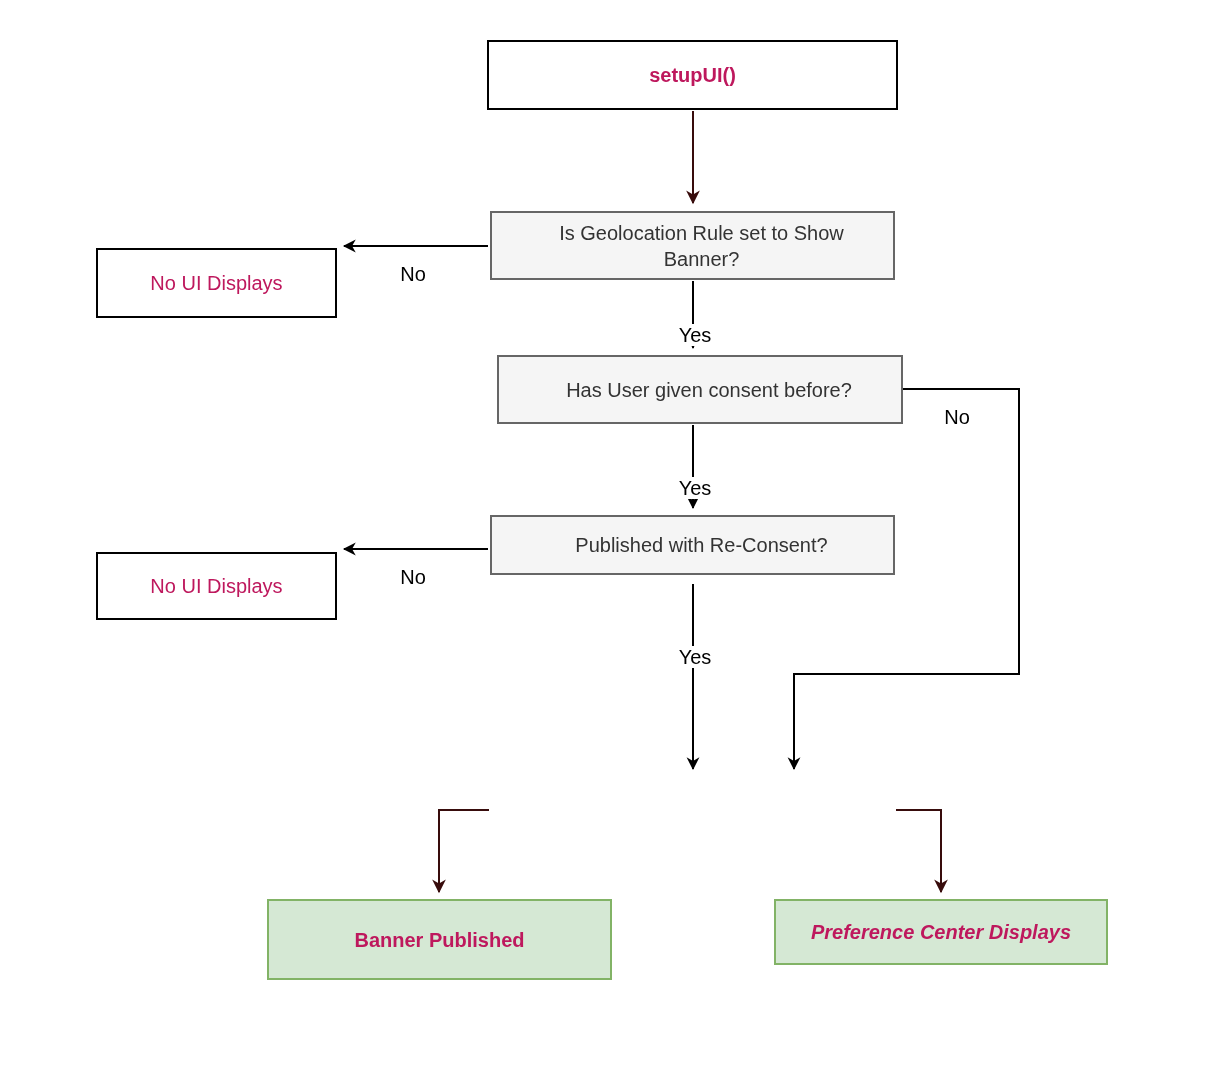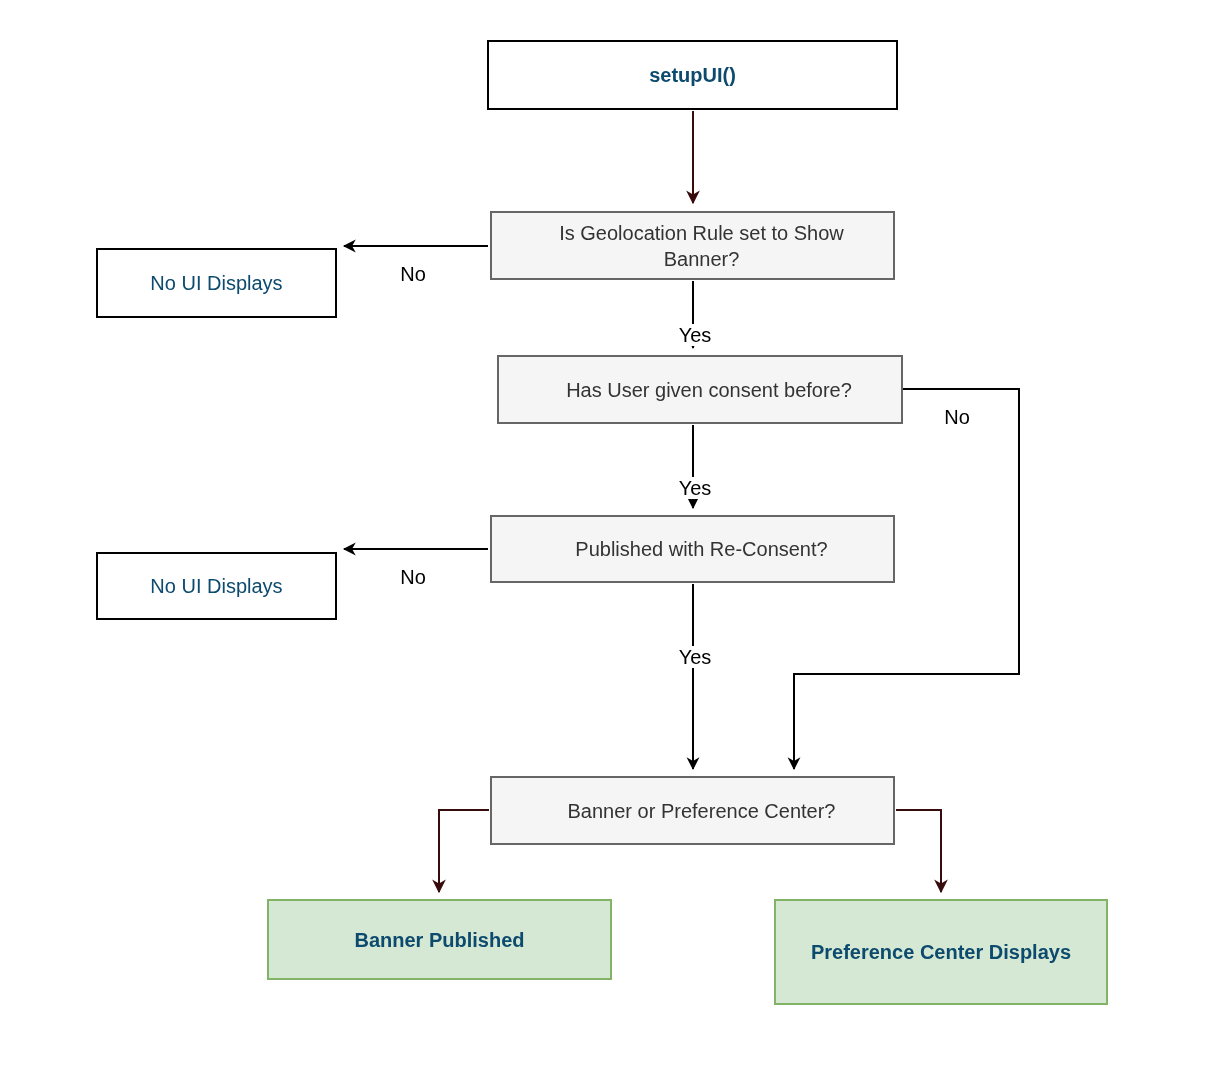--- a/index.html
+++ b/index.html
@@ -30,21 +30,21 @@
   .node {
     position: absolute;
     box-sizing: border-box;
     display: flex;
     align-items: center;
     justify-content: center;
     text-align: center;
     font-size: 20px;
     line-height: 1.3;
     padding: 4px 10px;
-    color: #0c4a6e;
+    color: #be185d;
   }
   .node-question {
     background: var(--question-fill, #f5f5f5);
     border: 2px solid var(--question-border, #666666);
     color: var(--question-text, #333333);
     padding-left: 28px;
   }
   .node-terminal {
     background: var(--terminal-fill, #ffffff);
     border: 2px solid var(--terminal-border, #000000);
@@ -72,24 +72,24 @@
     white-space: nowrap;
     margin-top: 28px;
   }
 
   
   #n-setup        { left: 487px; top: 40px;  width: 411px; height: 70px; }
   #n-georule      { left: 490px; top: 211px; width: 405px; height: 69px; }
   #n-noui1        { left: 96px;  top: 211px; width: 241px; height: 70px; }
   #n-consent      { left: 497px; top: 355px; width: 406px; height: 69px; }
   #n-noui2        { left: 96px;  top: 515px; width: 241px; height: 68px; }
-  #n-reconsent    { left: 490px; top: 515px; width: 405px; height: 68px; }
+  #n-reconsent    { left: 490px; top: 515px; width: 405px; height: 60px; }
   #n-bannerorpc   { left: 490px; top: 776px; width: 405px; height: 69px; }
   #n-bannerdisp   { left: 267px; top: 899px; width: 345px; height: 81px; }
-  #n-pcdisp       { left: 774px; top: 899px; width: 334px; height: 106px; }
+  #n-pcdisp       { left: 774px; top: 899px; width: 334px; height: 66px; font-style: italic; }
 
   
   #el-geo-no       { left: 413px; top: 246px; }
   #el-geo-yes      { left: 695px; top: 307px; }
   #el-consent-no   { left: 957px; top: 389px; }
   #el-consent-yes  { left: 695px; top: 460px; }
   #el-reconsent-no { left: 413px; top: 549px; }
   #el-reconsent-yes{ left: 695px; top: 629px; }
 </style>
 </head>
@@ -123,21 +123,20 @@
   <div class="node node-question" id="n-georule">Is Geolocation Rule set to Show Banner?</div>
 
   <div class="node node-terminal" id="n-noui1">No UI Displays</div>
 
   <div class="node node-question" id="n-consent">Has User given consent before?</div>
 
   <div class="node node-terminal" id="n-noui2">No UI Displays</div>
 
   <div class="node node-question" id="n-reconsent">Published with Re-Consent?</div>
 
-  <div class="node node-question" id="n-bannerorpc">Banner or Preference Center?</div>
 
   <div class="node node-result" id="n-bannerdisp">Banner Published</div>
 
   <div class="node node-result" id="n-pcdisp">Preference Center Displays</div>
 
   <div class="edge-label" id="el-geo-no">No</div>
 
   <div class="edge-label" id="el-geo-yes">Yes</div>
 
   <div class="edge-label" id="el-consent-no">No</div>

